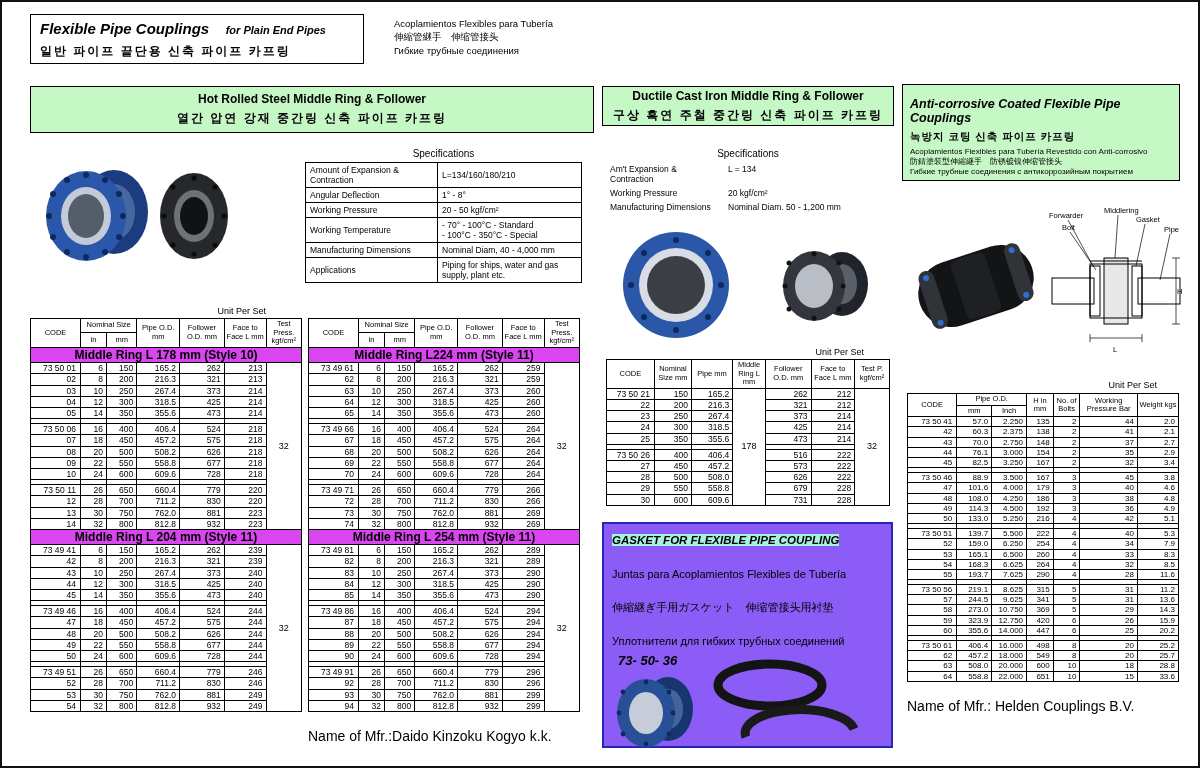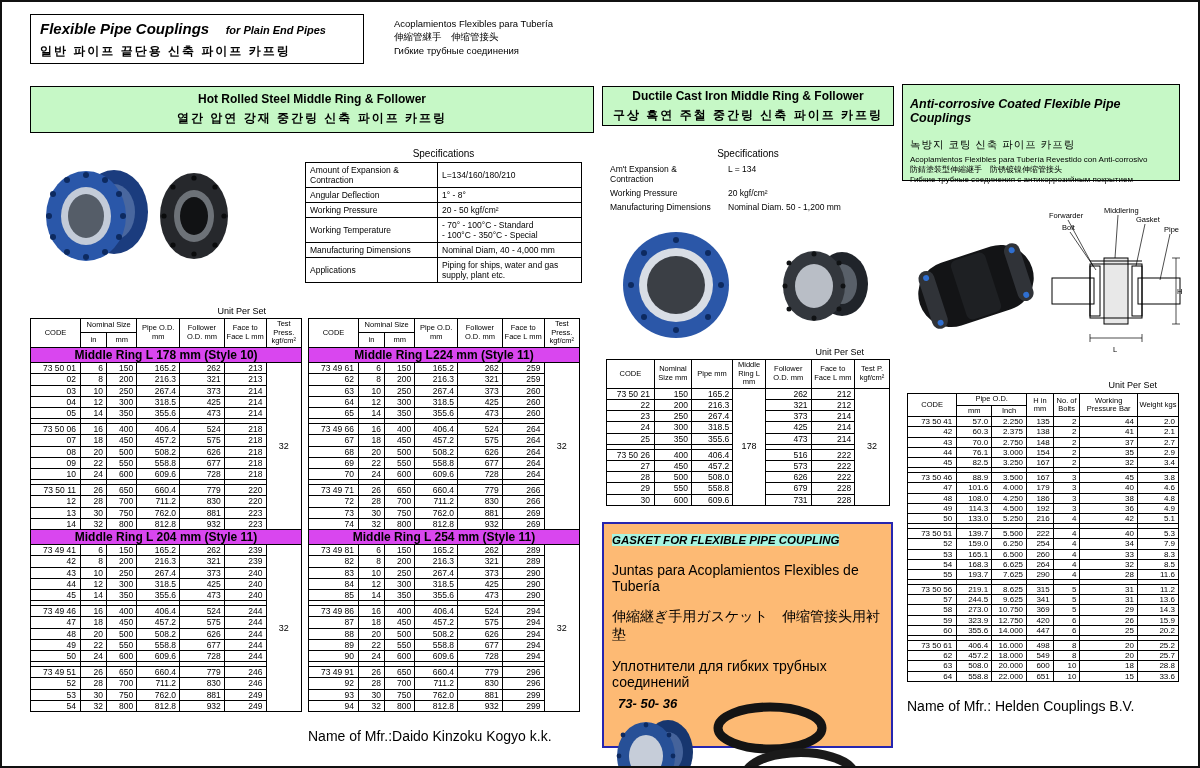--- a/index.html
+++ b/index.html
@@ -13,21 +13,21 @@
   .title-suffix{font-style:italic;font-weight:bold;font-size:11px;margin-left:12px}
   .title-ko{font-size:12px;font-weight:bold;margin-top:5px;letter-spacing:2px}
   .langs{font-size:9.5px;line-height:1.4}
 
   .secbox{background:#c6f8c6;border:1.5px solid #000;text-align:center;
           display:flex;flex-direction:column;justify-content:center;gap:4px}
   .sec-en{font-weight:bold;font-size:12px}
   .sec-ko{font-weight:bold;font-size:12px;letter-spacing:2px}
   .secbox3{background:#c6f8c6;border:1.5px solid #000;padding:12px 7px}
   .sec3-en{font-weight:bold;font-style:italic;font-size:12.5px;line-height:1.15}
-  .sec3-ko{font-weight:normal;font-size:10.5px;margin:12px 0 3px;letter-spacing:1px}
+  .sec3-ko{font-weight:bold;font-size:10.5px;margin:4px 0 3px;letter-spacing:1px}
   .sec3-small{font-size:8px;line-height:1.25}
 
   .spec-title{font-size:10px;text-align:center;margin-bottom:3px}
   table{border-collapse:collapse;table-layout:fixed}
   .spec1{width:100%;border:1px solid #000}
   .spec1 td{border:1px solid #000;font-size:8.5px;padding:2px 4px;vertical-align:middle}
   .spec1 td.v{white-space:pre-line}
   .spec2{width:100%}
   .spec2 td{font-size:8.5px;padding:2px 4px;vertical-align:top}
 
@@ -38,24 +38,24 @@
          height:11px;line-height:1.2}
   .dt td.code{padding-right:4px}
   .dt tr.band td{background:#d946ef;text-align:center;font-weight:bold;height:13px;font-size:12px}
   .dt tr.sp td{height:5px}
   .dt td.merge{text-align:center;vertical-align:middle;font-size:9px}
   .tight td{font-size:8px;height:10px;line-height:1.15}
 
   .ups{font-size:9px;text-align:right}
   .mfr{font-size:14px;margin-top:16px}
 
-  .gasket-box{border:2.5px solid #2626b0;padding:6px 8px;background:#fdba74}
+  .gasket-box{border:2.5px solid #2626b0;padding:6px 8px;background:#8b5cf6}
   .gasket-title{display:inline;background:#a6f4e0;font-weight:bold;font-style:italic;font-size:11.5px}
   .gasket-ko{display:inline;background:#a6f4e0;font-weight:bold;font-size:10.5px;letter-spacing:1px}
-  .gasket-small{font-size:14px;margin-top:14px}
+  .gasket-small{font-size:11px;margin-top:20px}
   .gasket-code{font-weight:bold;font-style:italic;font-size:13px;margin:2px 0 4px 6px}
   .gasket-bottom{display:flex;gap:8px;align-items:flex-start;margin-top:4px}
 
   svg text{font-family:"Liberation Sans","DejaVu Sans",sans-serif}
 </style>
 </head>
 <body>
 
 <div class="abs hdr-box" style="left:28px;top:12px;width:334px;height:50px">
   <div>

